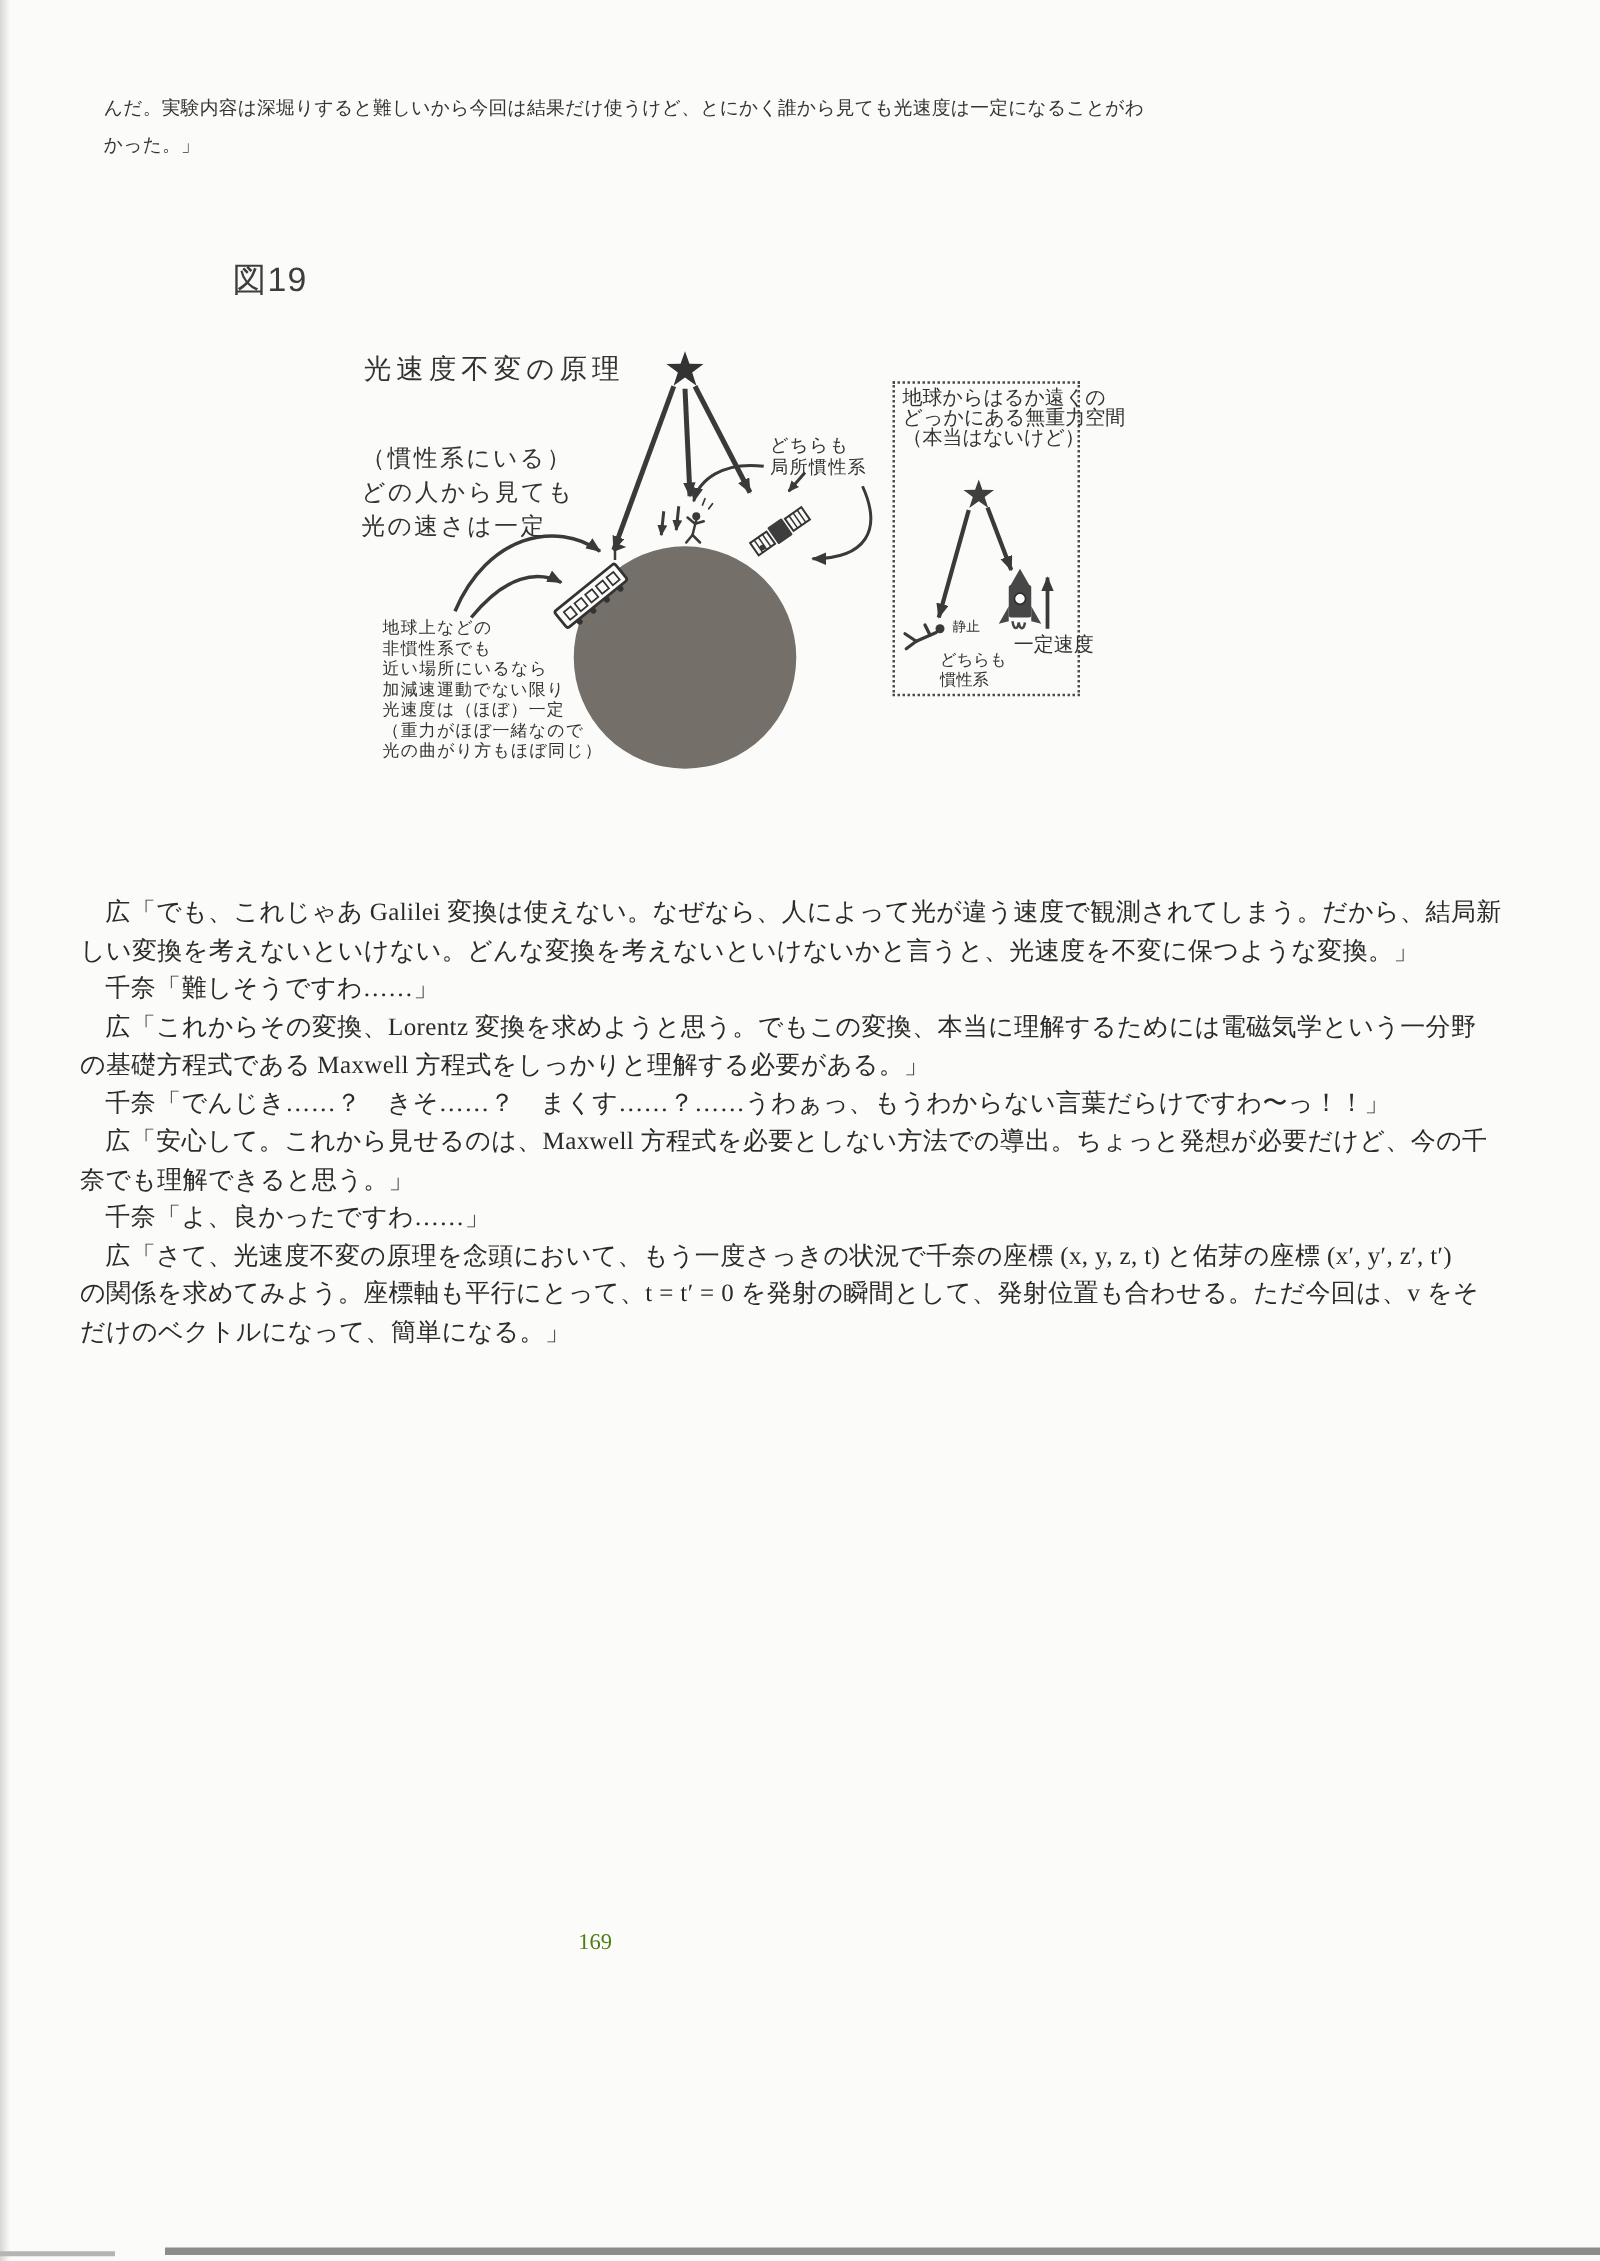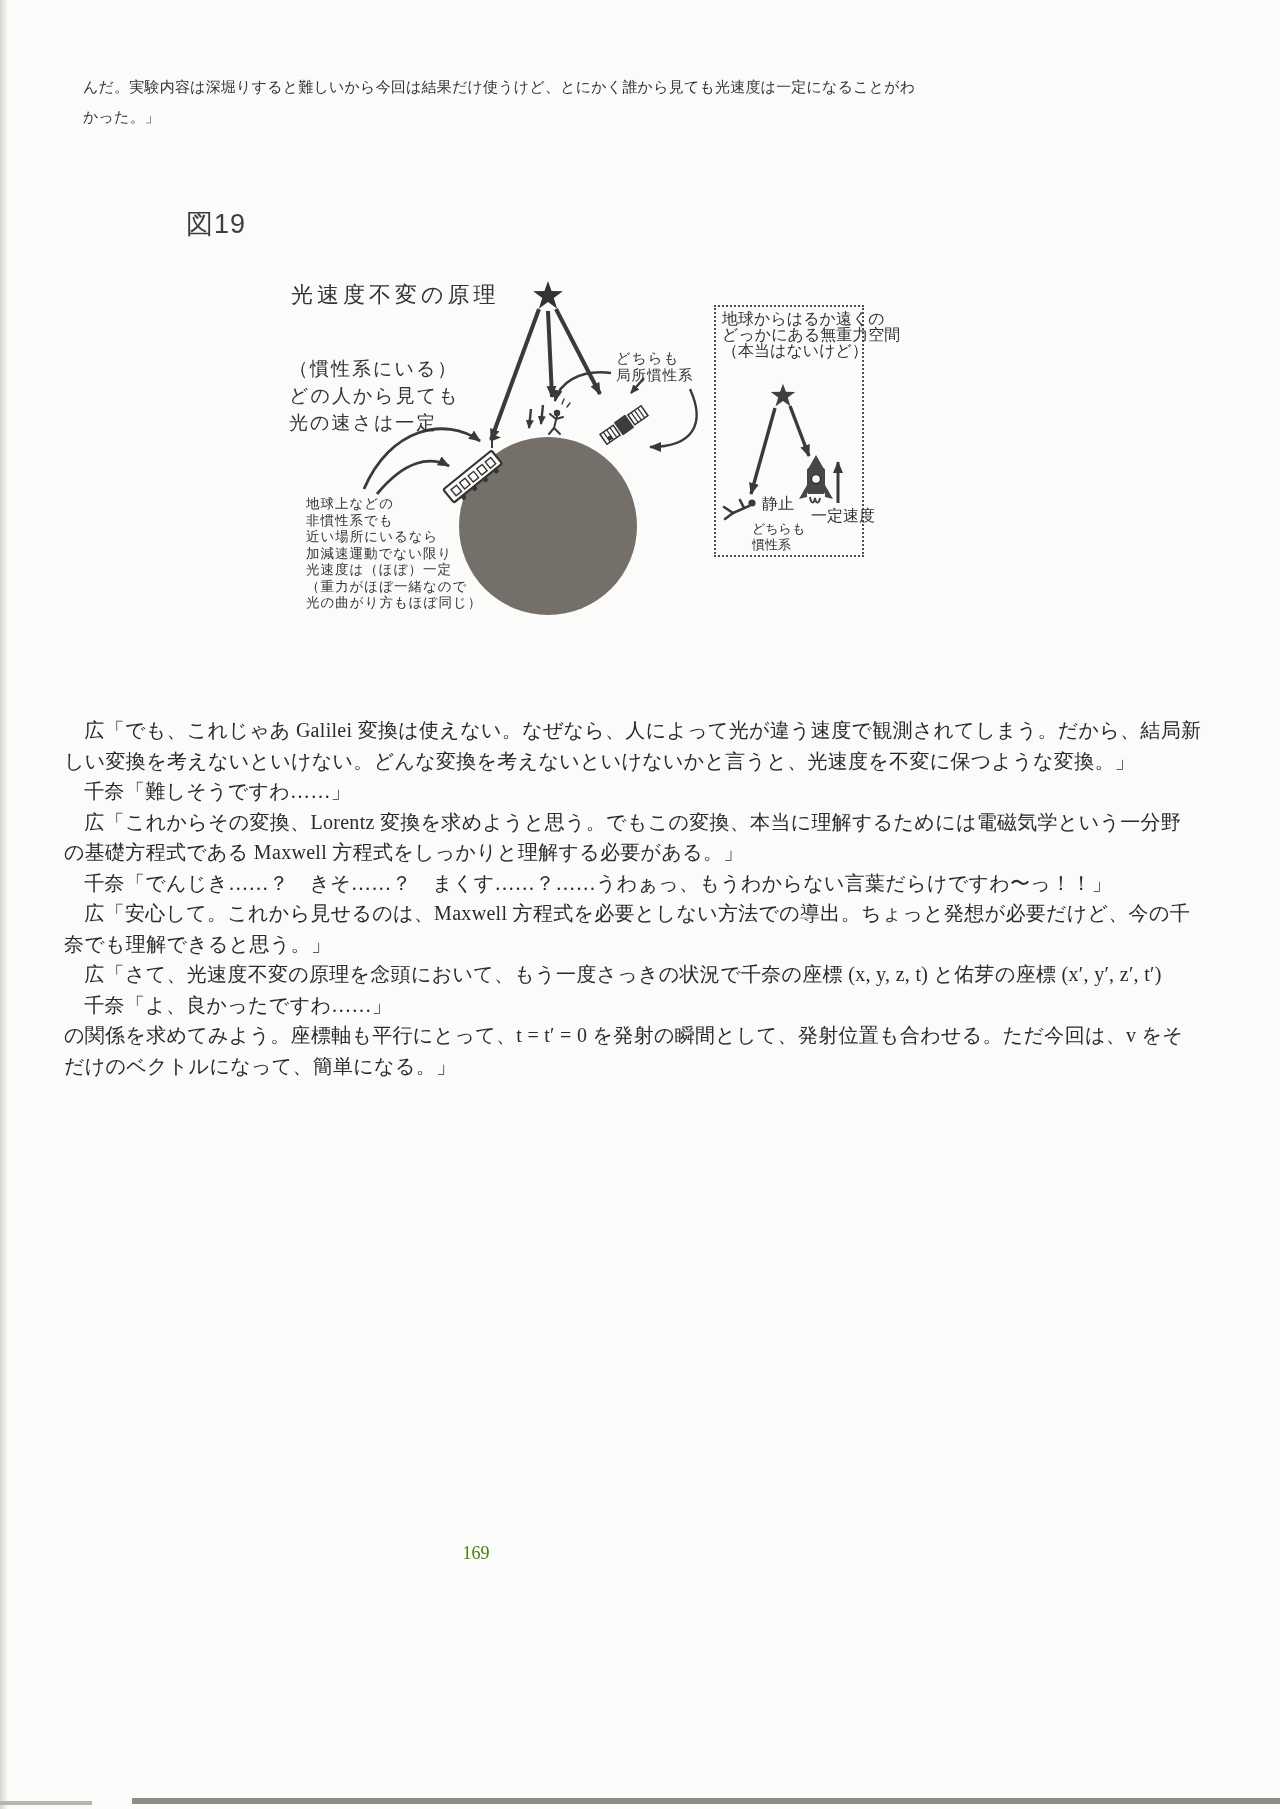--- a/index.html
+++ b/index.html
@@ -12,29 +12,29 @@
   
   .intro{
     left:83px;top:72px;width:880px;font-size:15px;line-height:30px;
     white-space:pre-line;color:#343434;letter-spacing:.2px;
   }
   
   .fig-label{
     left:186px;top:206px;font-family:"Liberation Sans","DejaVu Sans",sans-serif;
     font-size:27px;color:#3d3d3d;letter-spacing:1px;
   }
-  .hand{font-family:Liberation Sans, sans-serif;color:#333;white-space:pre-line;}
+  .hand{font-family:Liberation Mono, monospace;color:#333;white-space:pre-line;}
   .fig-title{left:291px;top:280px;font-size:22px;letter-spacing:4px;}
   .inertial-note{left:289px;top:355px;font-size:19px;line-height:27px;letter-spacing:2px;}
   .earth-note{left:306px;top:496px;font-size:13.5px;line-height:16.5px;letter-spacing:1px;}
   .local-note{left:616px;top:350px;font-size:14.5px;line-height:17px;letter-spacing:1px;}
   
   .inset-box{left:714px;top:305px;width:150px;height:252px;border:2px dotted #4c4c4c;box-sizing:border-box;}
   .inset-note{left:722px;top:311px;font-size:16px;line-height:16px;}
-  .rest-label{left:762px;top:494px;font-size:16px;}
+  .rest-label{left:762px;top:494px;font-size:11px;}
   .speed-label{left:811px;top:506px;font-size:16px;}
   .both-label{left:752px;top:521px;font-size:13px;line-height:15.5px;}
   
   .dialogue{left:64px;top:715px;width:1170px;font-size:20px;color:#2b2b2b;}
   .dline{height:30.5px;line-height:30.5px;white-space:nowrap;letter-spacing:.3px;}
   
   .pageno{left:440px;top:1543px;width:72px;text-align:center;font-size:18px;color:#4d7c0f;}
   
   .scan-edge-left{left:0;top:0;width:8px;height:1809px;
     background:linear-gradient(90deg,rgba(170,170,165,.45),rgba(170,170,165,0));}
@@ -176,22 +176,22 @@
 
   <div class="abs dialogue">
     <div class="dline">　広「でも、これじゃあ Galilei 変換は使えない。なぜなら、人によって光が違う速度で観測されてしまう。だから、結局新</div>
     <div class="dline">しい変換を考えないといけない。どんな変換を考えないといけないかと言うと、光速度を不変に保つような変換。」</div>
     <div class="dline">　千奈「難しそうですわ……」</div>
     <div class="dline">　広「これからその変換、Lorentz 変換を求めようと思う。でもこの変換、本当に理解するためには電磁気学という一分野</div>
     <div class="dline">の基礎方程式である Maxwell 方程式をしっかりと理解する必要がある。」</div>
     <div class="dline">　千奈「でんじき……？　きそ……？　まくす……？……うわぁっ、もうわからない言葉だらけですわ〜っ！！」</div>
     <div class="dline">　広「安心して。これから見せるのは、Maxwell 方程式を必要としない方法での導出。ちょっと発想が必要だけど、今の千</div>
     <div class="dline">奈でも理解できると思う。」</div>
+    <div class="dline">　千奈「よ、良かったですわ……」</div>
     <div class="dline">　広「さて、光速度不変の原理を念頭において、もう一度さっきの状況で千奈の座標 (x, y, z, t) と佑芽の座標 (x′, y′, z′, t′)</div>
-    <div class="dline">　千奈「よ、良かったですわ……」</div>
     <div class="dline">の関係を求めてみよう。座標軸も平行にとって、t = t′ = 0 を発射の瞬間として、発射位置も合わせる。ただ今回は、v をそ</div>
     <div class="dline">だけのベクトルになって、簡単になる。」</div>
   </div>
 
   <div class="abs pageno">169</div>
 
   <div class="abs scan-bar-1"></div>
   <div class="abs scan-bar-2"></div>
 
 </div>

